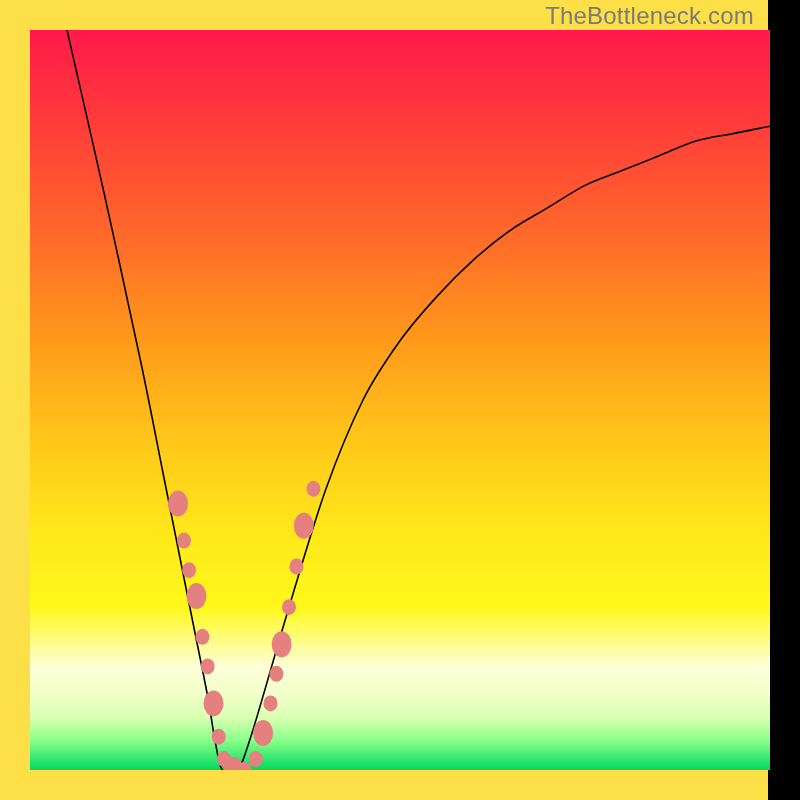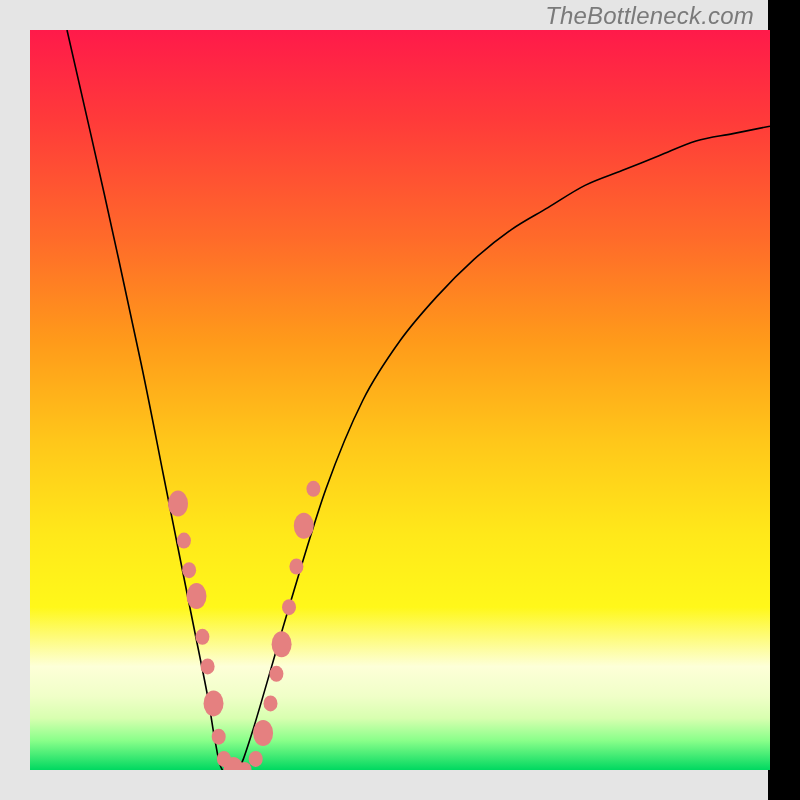--- a/index.html
+++ b/index.html
@@ -8,22 +8,21 @@
     width: 800px;
     height: 800px;
     overflow: hidden;
     background: #000;
     font-family: Arial, Helvetica, sans-serif;
   }
   .frame {
     position: relative;
     width: 768px;
     height: 800px;
-    background: #e5e5e5;
-    font-style: italic;
+    background: #fde047;
   }
   .plot-area {
     position: absolute;
     left: 30px;
     top: 30px;
     width: 740px;
     height: 740px;
     background: linear-gradient(
       to bottom,
       #ff1a4a 0%,

